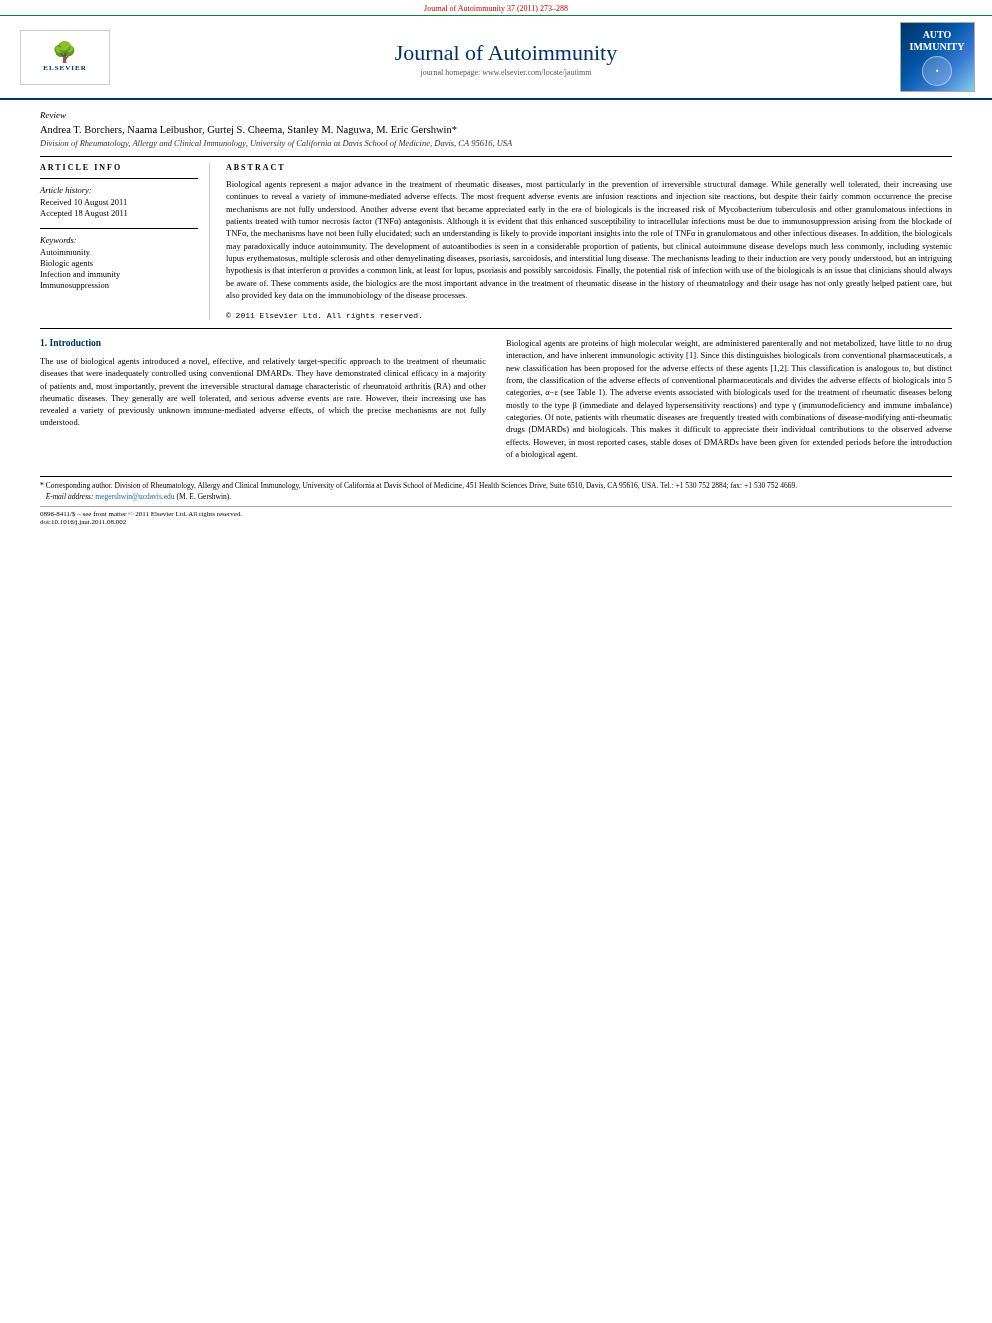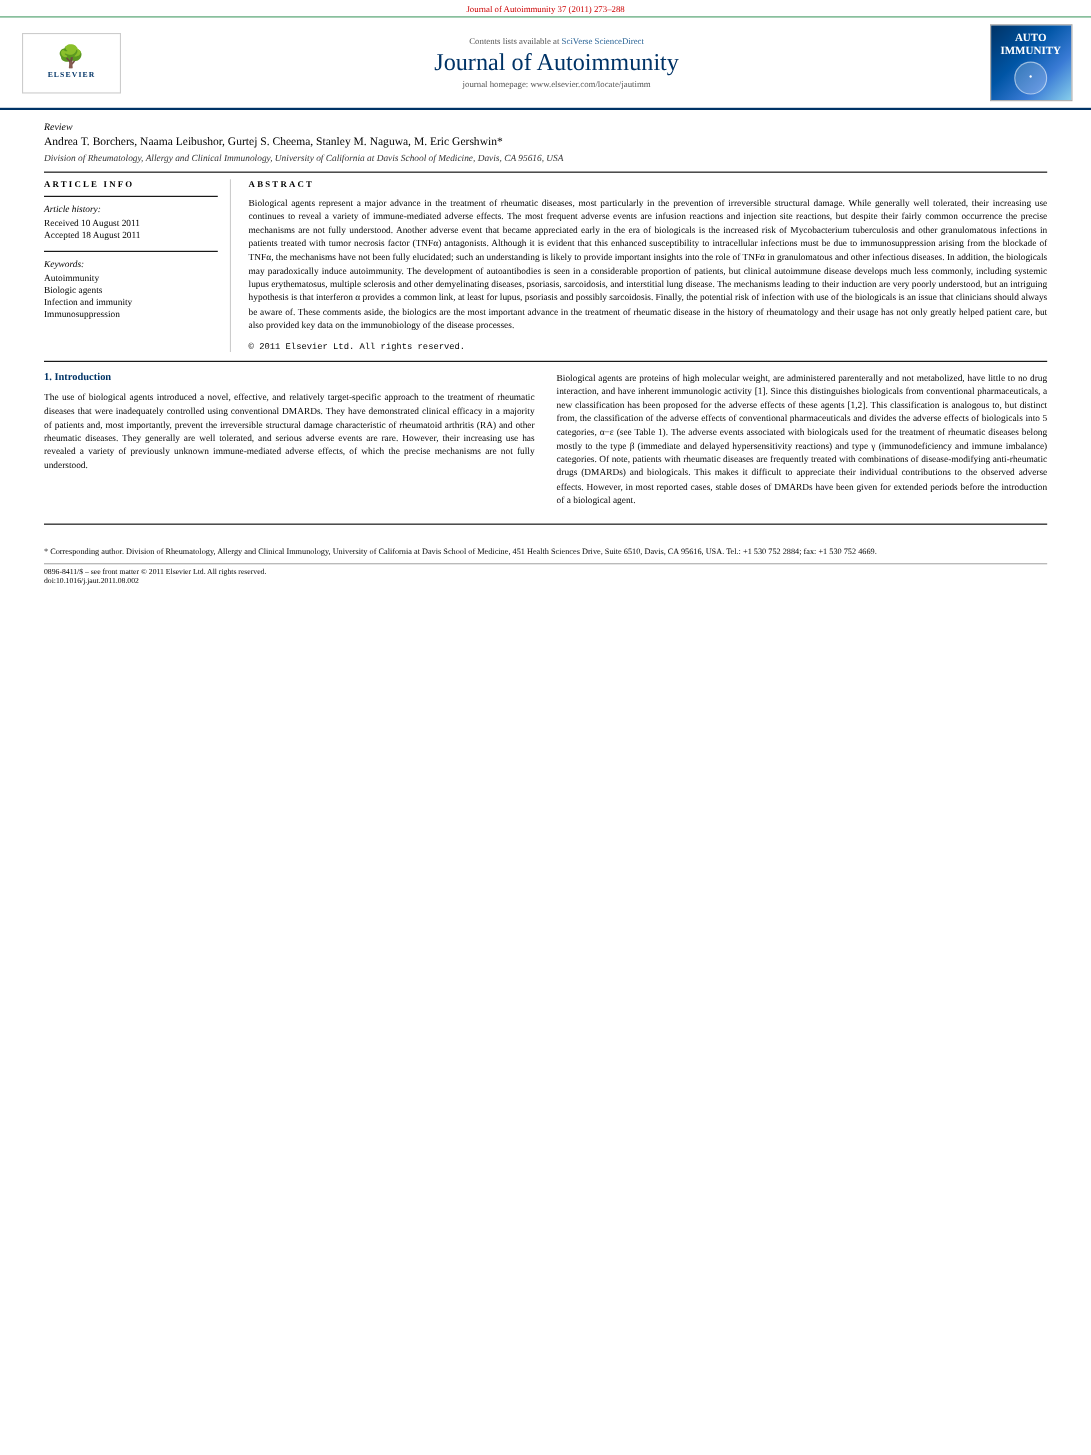--- a/index.html
+++ b/index.html
@@ -267,21 +267,21 @@
       font-size: 9.5px;
       font-weight: bold;
       color: #003366;
       margin-bottom: 4px;
     }
 
     
     .footer-section {
       margin-top: 10px;
       border-top: 1px solid #000;
-      padding-top: 20px;
+      padding-top: 4px;
       font-size: 7.5px;
       color: #000;
     }
     .footer-note {
       font-size: 7.5px;
       line-height: 1.4;
       color: #000;
     }
     .footer-bottom {
       margin-top: 4px;
@@ -300,24 +300,20 @@
 </div>
 
 <div class="journal-header">
   <div class="journal-header-left">
     <div class="elsevier-logo">
       <div class="elsevier-tree">🌳</div>
       <div class="elsevier-text">ELSEVIER</div>
     </div>
   </div>
   <div class="journal-header-center">
-    <div class="sciverse-line">
-      <span>Contents lists available at</span>
-      <span class="sciverse-link">SciVerse ScienceDirect</span>
-    </div>
     <div class="journal-title-main">Journal of Autoimmunity</div>
     <div class="journal-homepage">journal homepage: www.elsevier.com/locate/jautimm</div>
   </div>
   <div class="journal-header-right">
     <div class="journal-cover-thumb">
       <div class="cover-title">AUTO<br>IMMUNITY</div>
       <div class="cover-circle">●</div>
     </div>
   </div>
 </div>
@@ -375,20 +371,25 @@
 
     <div class="body-col">
       <p>Biological agents are proteins of high molecular weight, are administered parenterally and not metabolized, have little to no drug interaction, and have inherent immunologic activity [1]. Since this distinguishes biologicals from conventional pharmaceuticals, a new classification has been proposed for the adverse effects of these agents [1,2]. This classification is analogous to, but distinct from, the classification of the adverse effects of conventional pharmaceuticals and divides the adverse effects of biologicals into 5 categories, α−ε (see Table 1). The adverse events associated with biologicals used for the treatment of rheumatic diseases belong mostly to the type β (immediate and delayed hypersensitivity reactions) and type γ (immunodeficiency and immune imbalance) categories. Of note, patients with rheumatic diseases are frequently treated with combinations of disease-modifying anti-rheumatic drugs (DMARDs) and biologicals. This makes it difficult to appreciate their individual contributions to the observed adverse effects. However, in most reported cases, stable doses of DMARDs have been given for extended periods before the introduction of a biological agent.</p>
     </div>
   </div>
 
   <div class="footer-section">
     <div class="footer-note">
       <span>* Corresponding author. Division of Rheumatology, Allergy and Clinical Immunology, University of California at Davis School of Medicine, 451 Health Sciences Drive, Suite 6510, Davis, CA 95616, USA. Tel.: +1 530 752 2884; fax: +1 530 752 4669.</span>
     </div>
+    <div class="footer-note">
+      &nbsp;&nbsp;&nbsp;<em><span>E-mail address:</span></em>
+      <span style="color:#2a6496;">megershwin@ucdavis.edu</span>
+      <span>(M. E. Gershwin).</span>
+    </div>
   </div>
 
   <div class="footer-bottom">
     <div>0896-8411/$ – see front matter © 2011 Elsevier Ltd. All rights reserved.</div>
     <div>doi:10.1016/j.jaut.2011.08.002</div>
   </div>
 
 </div>
 
 </body></html>

